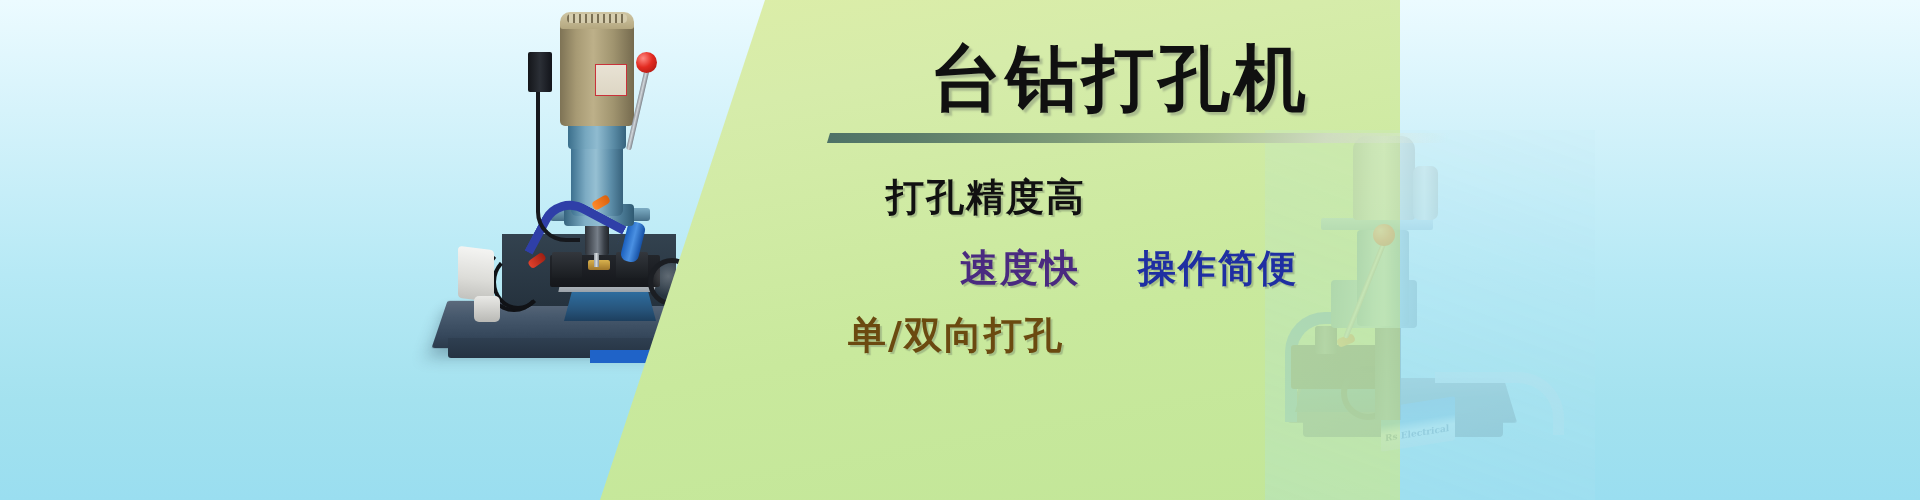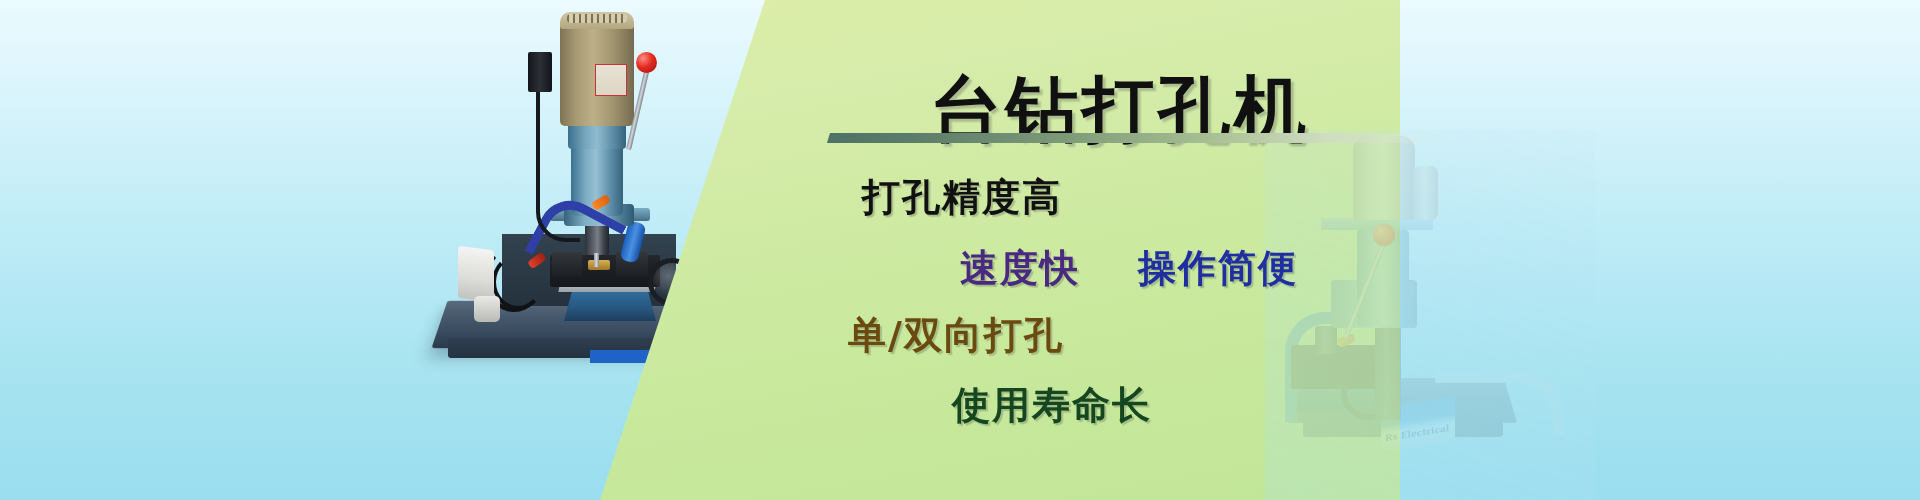--- a/index.html
+++ b/index.html
@@ -23,21 +23,20 @@
   
   .title{
     position:absolute;left:930px;top:38px;
     font-family:"DejaVu Serif","Liberation Serif",serif;
     font-weight:bold;
     font-size:72px;line-height:80px;
     letter-spacing:4px;
     color:#101010;
     text-shadow:3px 3px 2px rgba(120,130,110,.45);
     white-space:nowrap;
-    margin-top:31px;
   }
 
   
   .divider{
     position:absolute;left:830px;top:133px;
     width:620px;height:10px;
     background:linear-gradient(90deg,#4e7267 0%,#5c7d6a 14%,#7d9a78 38%,#a9c094 62%,#cfdcc0 80%,rgba(222,235,222,.30) 93%,rgba(230,242,240,0) 100%);
     transform:skewX(-17deg);
     transform-origin:left top;
   }
@@ -406,33 +405,30 @@
     <div class="mr-knob"></div>
     <div class="mr-fade"></div>
   </div>
 
   <div class="title">台钻打孔机</div>
   <div class="divider"></div>
 
   <div class="features">
 
     <div class="frow r1">
-      <span class="feat" style="color: rgb(17, 17, 17);">打孔精度高</span>
+      <span class="feat" style="color: rgb(17, 17, 17); margin-left: 24px;">打孔精度高</span>
       <span class="gap-lg"></span>
     </div>
 
     <div class="frow r2">
       <span class="feat" style="color: rgb(74, 42, 128);">速度快</span>
       <span class="gap-md"></span>
       <span class="feat" style="color: rgb(31, 47, 162);">操作简便</span>
     </div>
 
     <div class="frow r3">
       <span class="feat" style="color: rgb(107, 74, 16); text-align: center;">单/双向打孔</span>
       <span class="gap-sm"></span>
     </div>
 
-    <div class="frow r4">
-      <span class="feat" style="color: rgb(20, 70, 31);">使用寿命长</span>
-    </div>
 
   </div>
 </div>
 
 </body></html>

